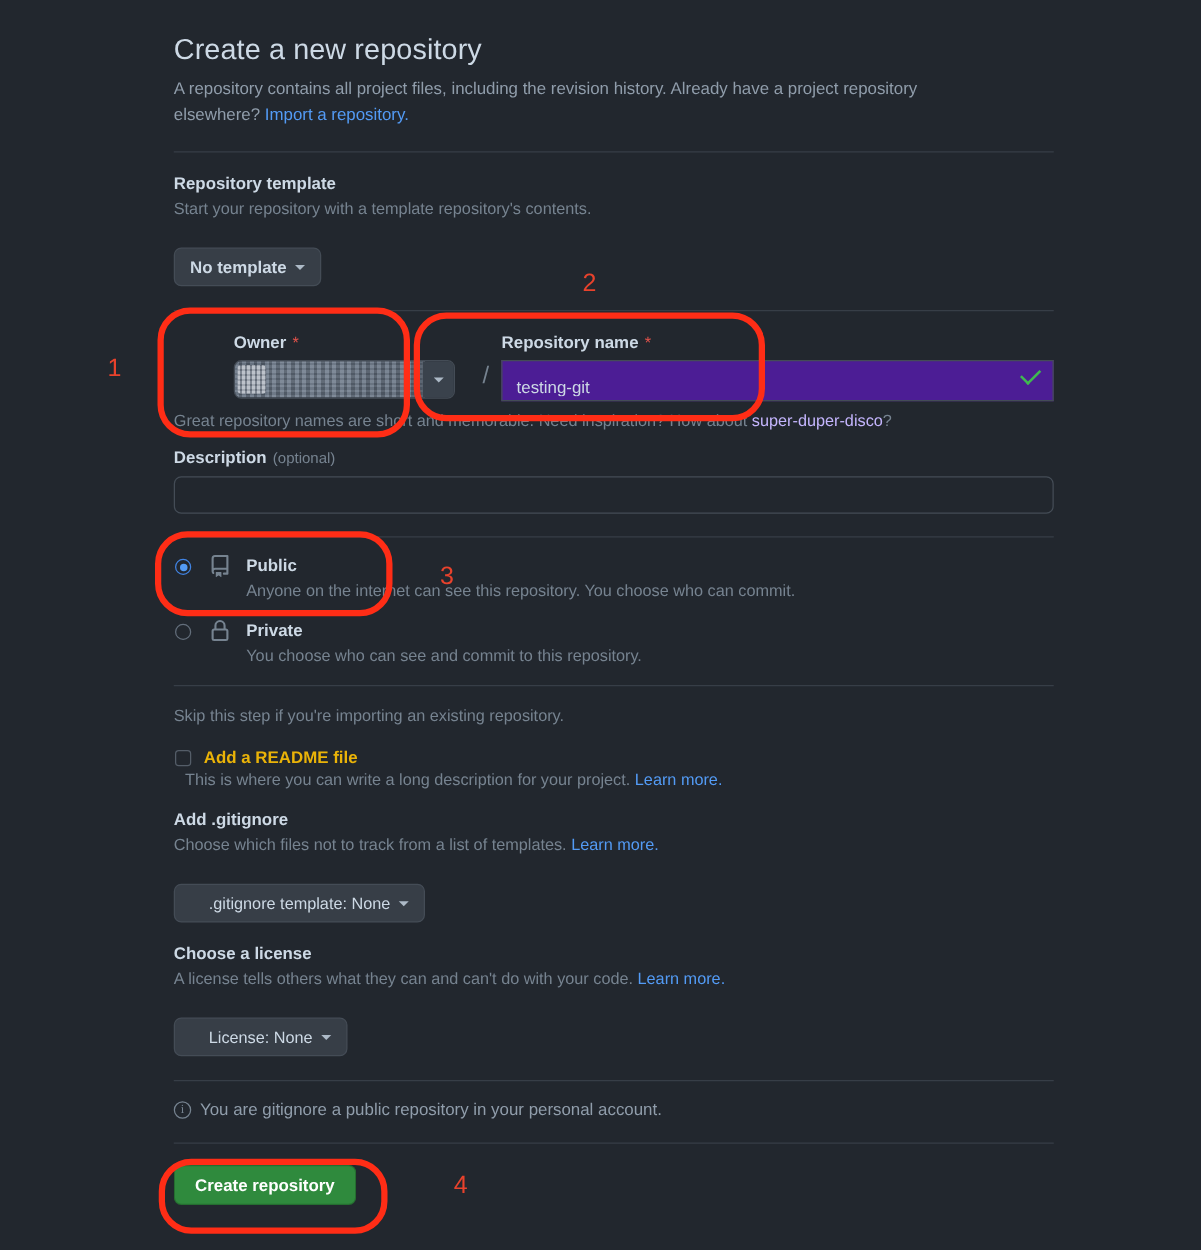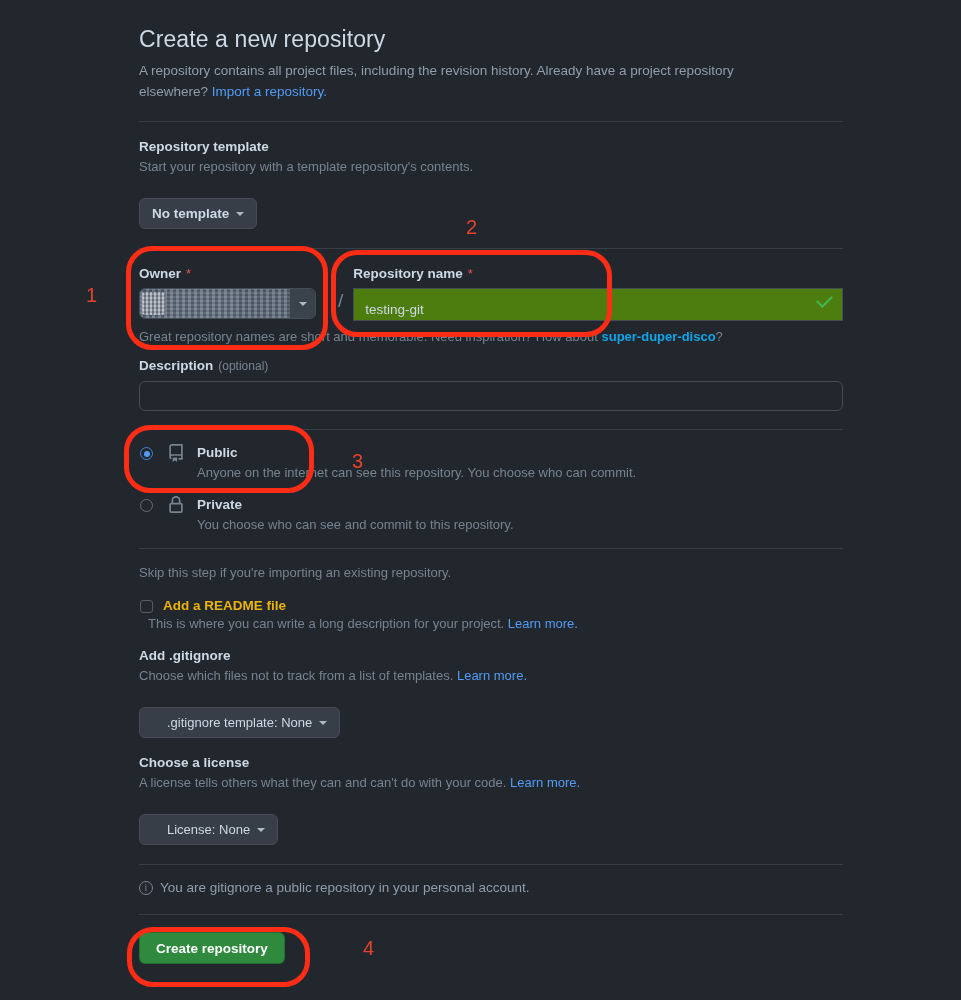--- a/index.html
+++ b/index.html
@@ -96,21 +96,21 @@
   
   .sec { margin-top: 17px; }
   .sec .btn-select { margin-top: 22px; }
 
   
   .owner-row {
     display: flex;
     align-items: flex-start;
     margin-top: 17px;
   }
-  .owner-col { width: 190px; }
+  .owner-col { width: 190px; margin-left: 48px; }
   .slash {
     color: #768390;
     font-size: 19px;
     margin: 24px 10px 0 9px;
   }
   .name-col { flex: 1; }
 
   .owner-select {
     position: relative;
     margin-top: 7px;
@@ -151,21 +151,21 @@
     display: flex;
     align-items: center;
     justify-content: center;
   }
 
   .name-label-row { display: flex; align-items: center; gap: 5px; }
   .text-input {
     margin-top: 7px;
     width: 100%;
     height: 33px;
-    background: #4d7c0f;
+    background: #4c1d95;
     border: 1px solid #444c56;
     border-radius: 0;
     color: #cdd9e5;
     font-size: 13.5px;
     font-family: "Liberation Sans", sans-serif;
     padding: 10px 34px 0 11px;
     outline: none;
   }
   .name-wrap { position: relative; }
   .check {
@@ -175,21 +175,21 @@
     width: 15px; height: 9px;
     border-left: 2.4px solid #3fb950;
     border-bottom: 2.4px solid #3fb950;
     transform: rotate(-45deg);
   }
   .names-help {
     font-size: 13px;
     color: #768390;
     margin-top: 8px;
   }
-  .suggest { color: #0ea5e9; font-weight: bold; }
+  .suggest { color: #c4b5fd; font-weight: normal; }
 
   
   .desc-sec { margin-top: 14px; }
   .desc-input {
     margin-top: 8px;
     width: 704px;
     height: 30px;
     background: #22272e;
     border: 1px solid #444c56;
     border-radius: 6px;

